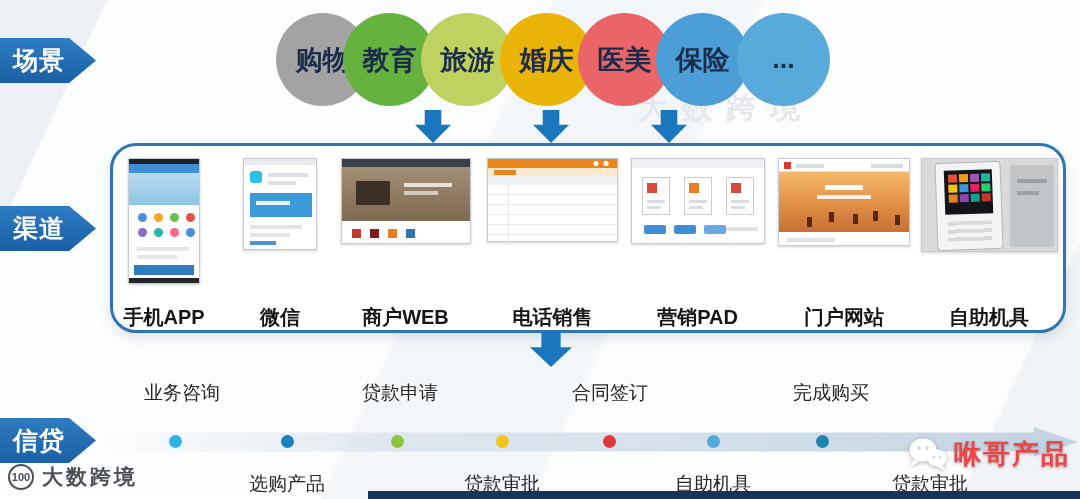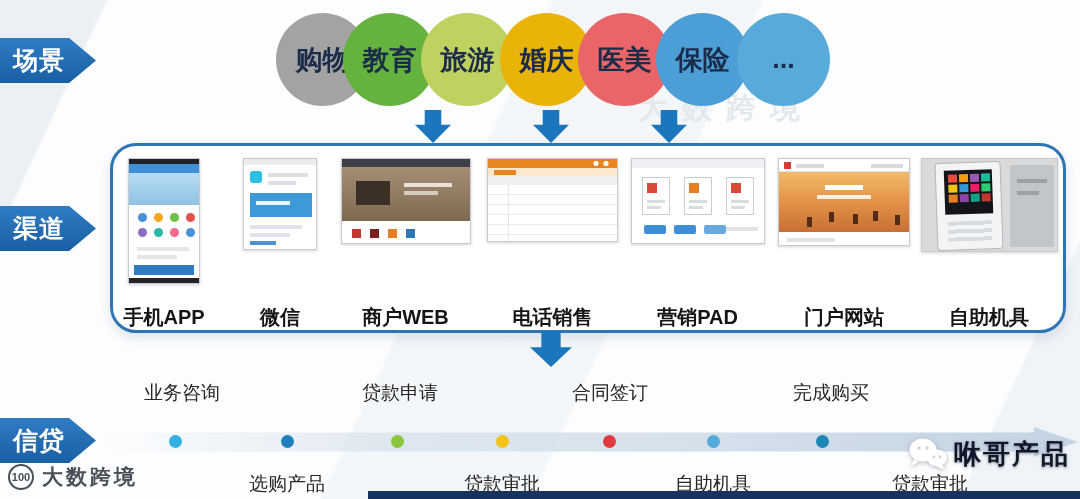--- a/index.html
+++ b/index.html
@@ -154,21 +154,21 @@
   .step-above { top:380px; }
   .step-below { top:471px; }
 
   
   .brand-left { position:absolute; left:8px; top:463px; display:flex; gap:8px; align-items:center;
     font-size:21px; font-weight:bold; color:#4a4f55; letter-spacing:3px; }
   .logo-circle { width:26px; height:26px; border:2px solid #4a4f55; border-radius:50%;
     display:flex; align-items:center; justify-content:center; font-size:11px; font-weight:bold;
     color:#4a4f55; letter-spacing:0;text-align:right; }
   .brand-right { position:absolute; right:10px; top:436px; display:flex; align-items:center; gap:5px; }
-  .brand-right .txt { font-size:27px; font-weight:bold; color:#0f172a;
+  .brand-right .txt { font-size:27px; font-weight:bold; color:#ef4444;
     text-shadow:0 1px 3px rgba(90,100,112,.65); letter-spacing:2px; }
   .wechat-icon { filter:drop-shadow(0 1px 2px rgba(90,100,112,.5)); }
 
   .bottom-bar { position:absolute; left:368px; right:0; bottom:0; height:8px; background:#16335f; }
 </style>
 </head>
 <body>
 
 <div class="stage">
   <div class="bg-deco"></div>

